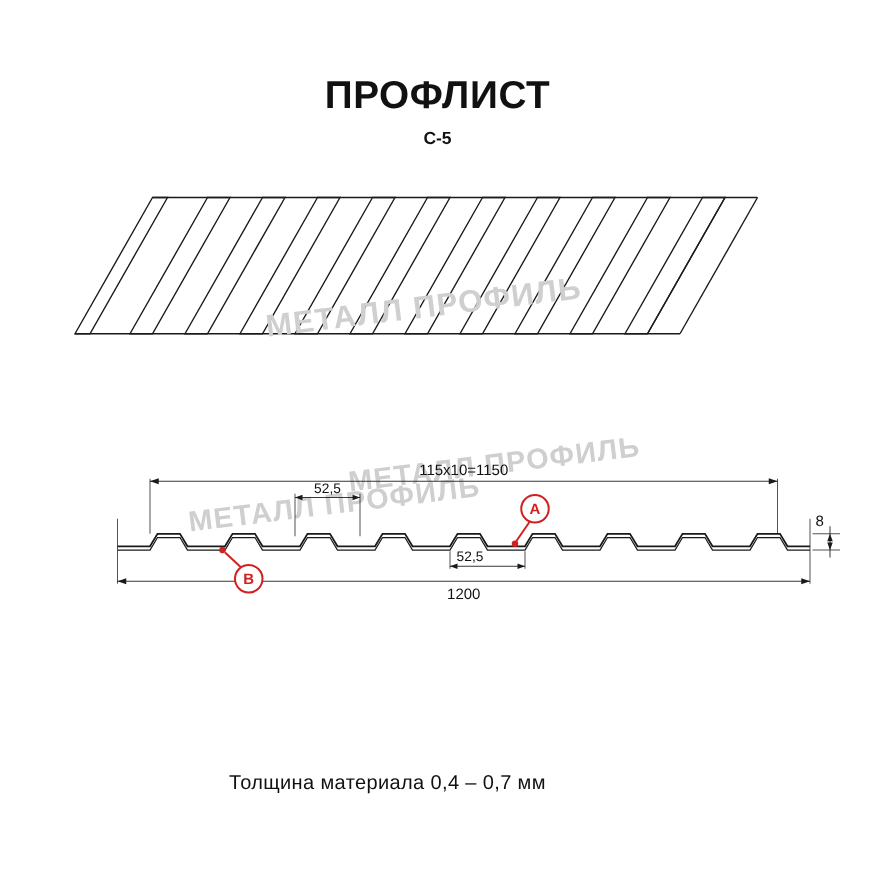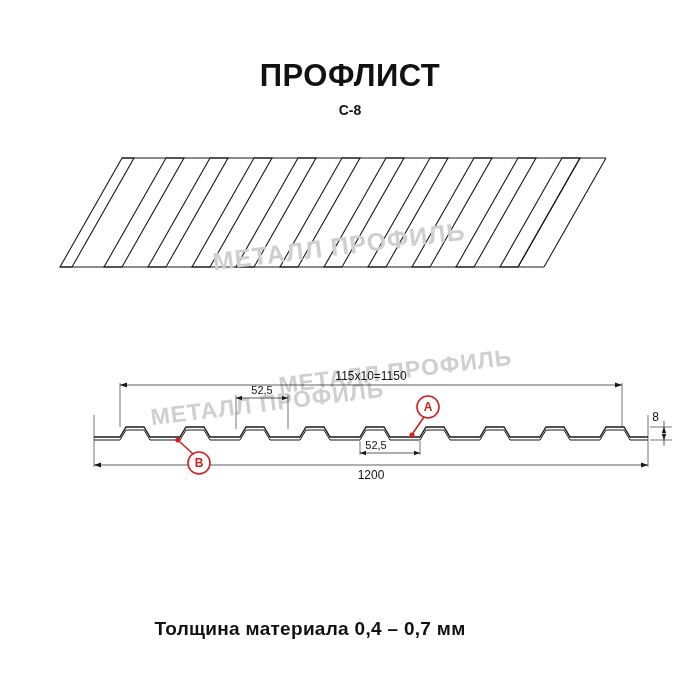--- a/index.html
+++ b/index.html
@@ -40,22 +40,22 @@
     font-size: 14px;
     font-weight: bold;
     color: #111;
   }
   .footer-note {
     position: absolute;
     top: 618px;
     left: 0;
     width: 620px;
     text-align: center;
-    font-size: 19px;
-    font-weight: bold;
+    font-size: 16px;
+    font-weight: normal;
     letter-spacing: 0.3px;
     color: #111;
   }
   .iso-wrap {
     position: absolute;
     top: 140px;
     left: 60px;
     width: 580px;
     height: 160px;
   }
@@ -92,21 +92,21 @@
     font-weight: bold;
     fill: #d02020;
   }
 </style>
 </head>
 <body>
 
 <div class="page">
 
   <div class="title">ПРОФЛИСТ</div>
-  <div class="subtitle">С-8</div>
+  <div class="subtitle">С-5</div>
 
   <div class="iso-wrap">
     <svg width="580" height="160" viewBox="0 0 580 160">
       <g fill="none" stroke="#1a1a1a" stroke-width="1.1" stroke-linejoin="miter">
 
         <path d="M62 18 L0 127 L12 127 L74 18 Z"></path>
 
         <path d="M106 18 L44 127 L62 127 L124 18 Z"></path>
         <path d="M150 18 L88 127 L106 127 L168 18 Z"></path>
         <path d="M194 18 L132 127 L150 127 L212 18 Z"></path>

